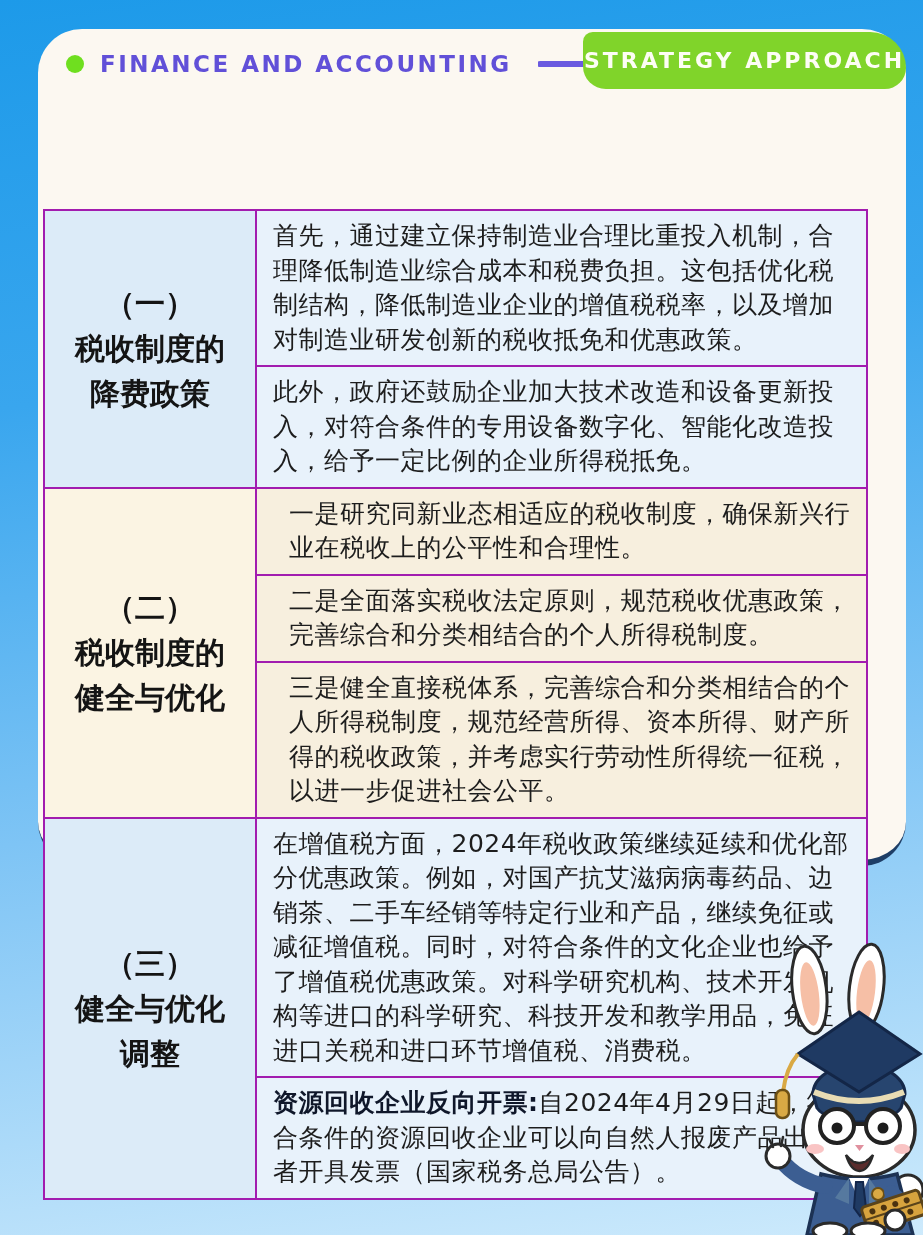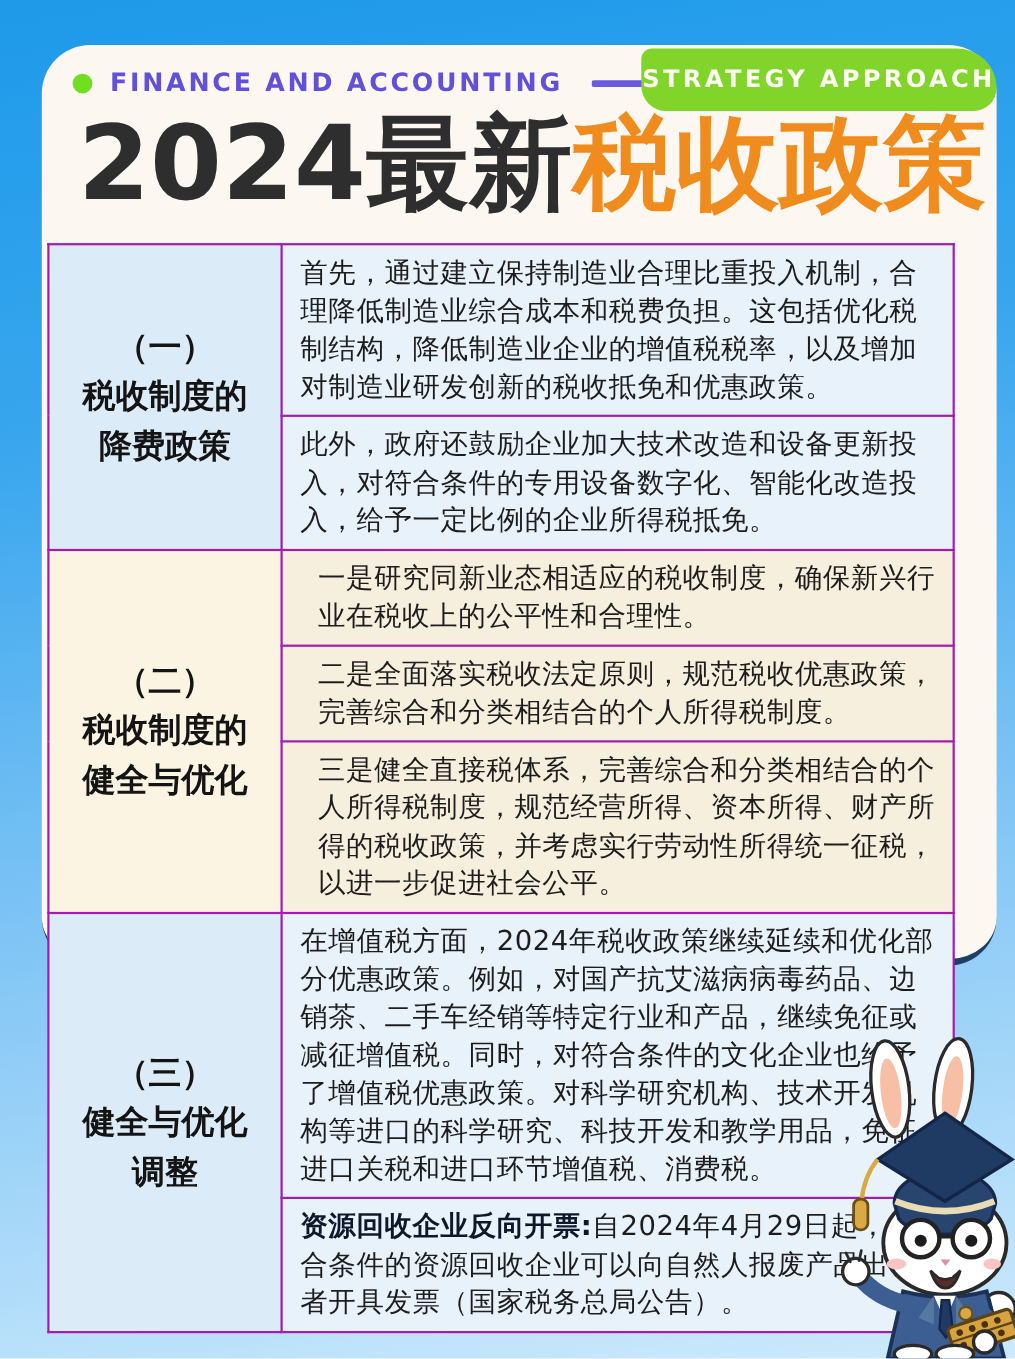--- a/index.html
+++ b/index.html
@@ -7,21 +7,21 @@
   body {
     position: relative;
     overflow: hidden;
     font-family: "DejaVu Sans", sans-serif;
     background: linear-gradient(172deg, #1d9ae9 0%, #39a6ee 30%, #7ec4f5 62%, #cdeafc 100%);
   }
 
   
   .card {
     position: absolute;
-    left: 38px; top: 41px;
+    left: 38px; top: 29px;
     width: 868px; height: 837px;
     background: #fcf8f1;
     border-radius: 44px;
     border-bottom: 6px solid #1e3e66;
   }
 
   
   .eyebrow-row {
     position: absolute; top: 22px; left: 28px;
     display: flex; align-items: center; gap: 16px;
@@ -90,21 +90,20 @@
     <span class="dot"></span>
     <span class="eyebrow">FINANCE AND ACCOUNTING</span>
     <svg class="arrow-icon" width="150" height="26" viewBox="0 0 150 26">
       <line x1="2" y1="13" x2="118" y2="13" stroke="#6a5ae0" stroke-width="6" stroke-linecap="round"></line>
       <polygon points="114,1 148,13 114,25" fill="#6a5ae0"></polygon>
     </svg>
   </div>
 
   <div class="badge">STRATEGY APPROACH</div>
 
-  <h1 class="title"><span>2024最新</span><span class="orange">税收政策</span></h1>
 
   <div class="table-wrap">
     <table>
       <colgroup>
           <col style="width:212px">
           <col style="width:611px">
         </colgroup>
       <tbody>
 
         <tr>

